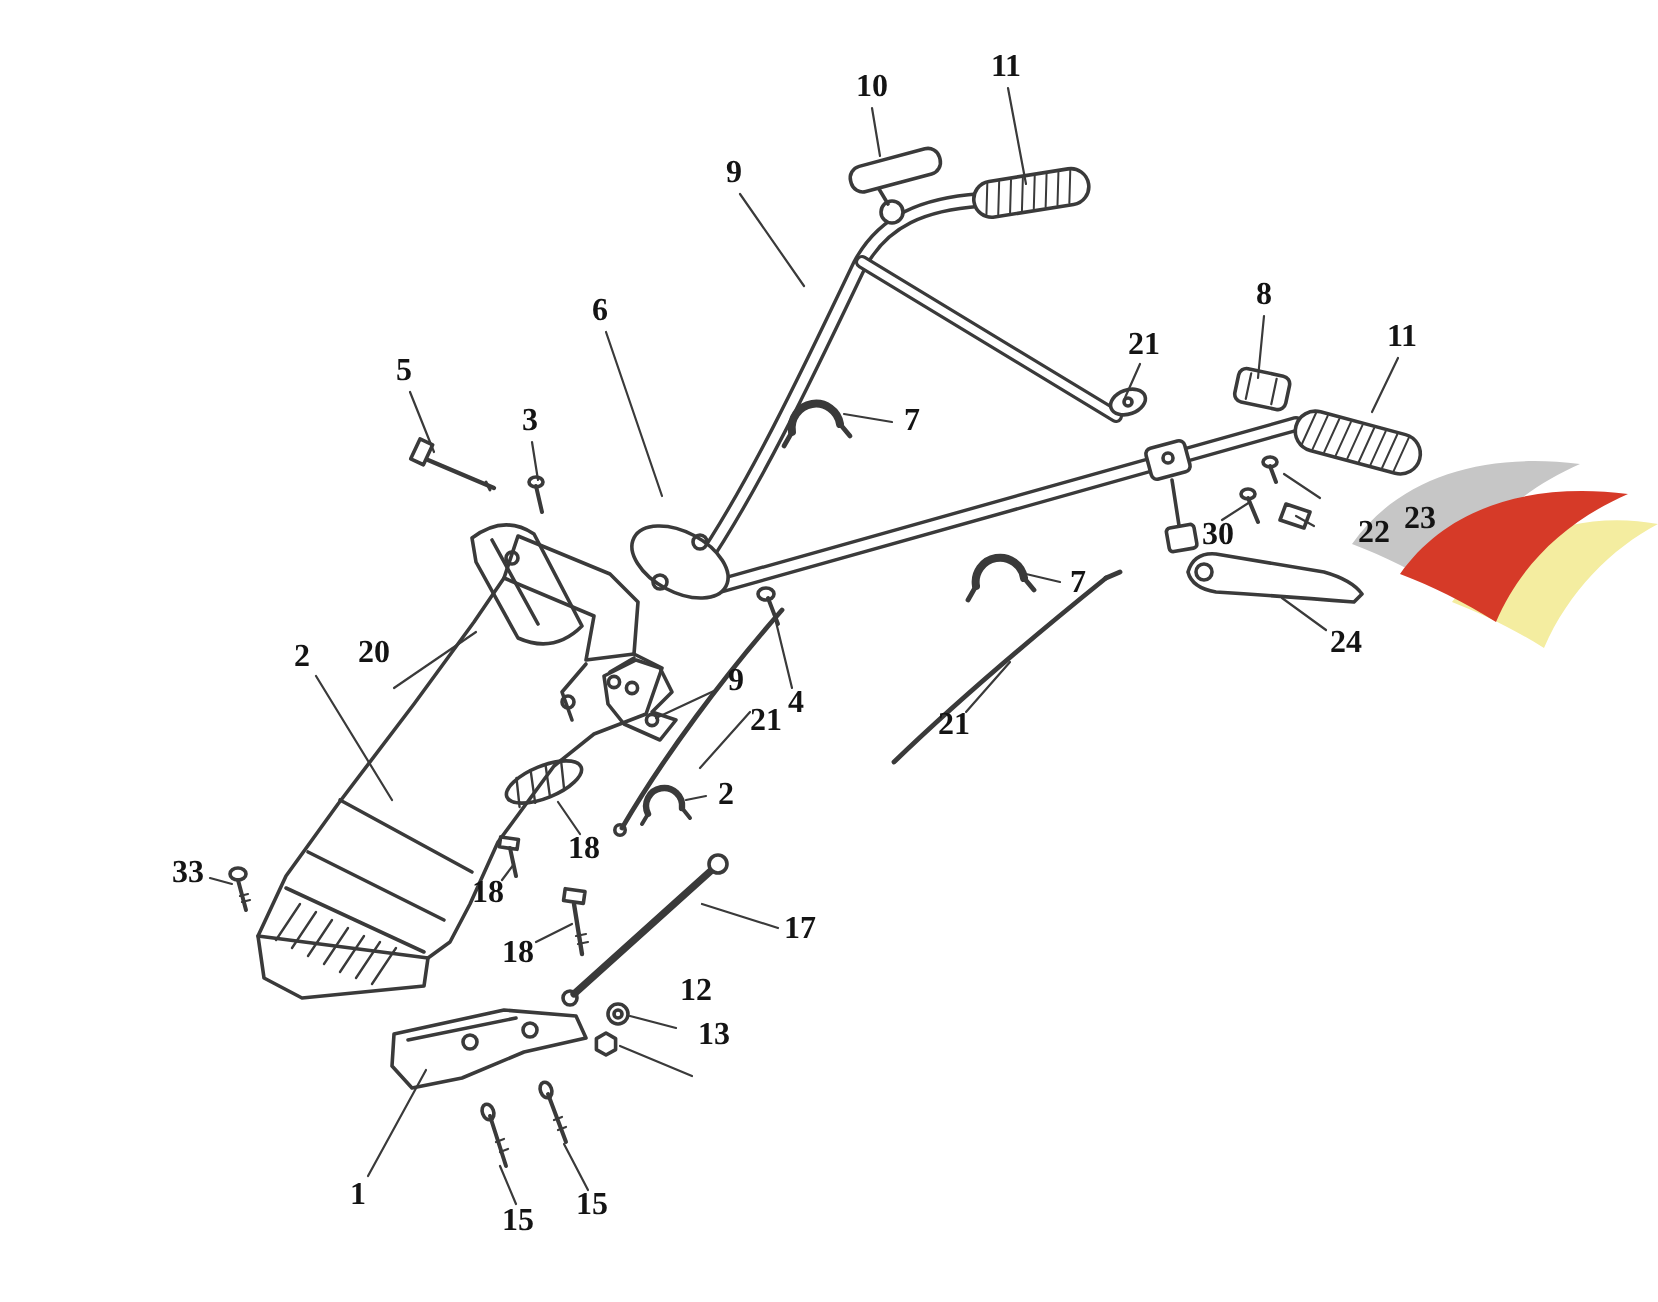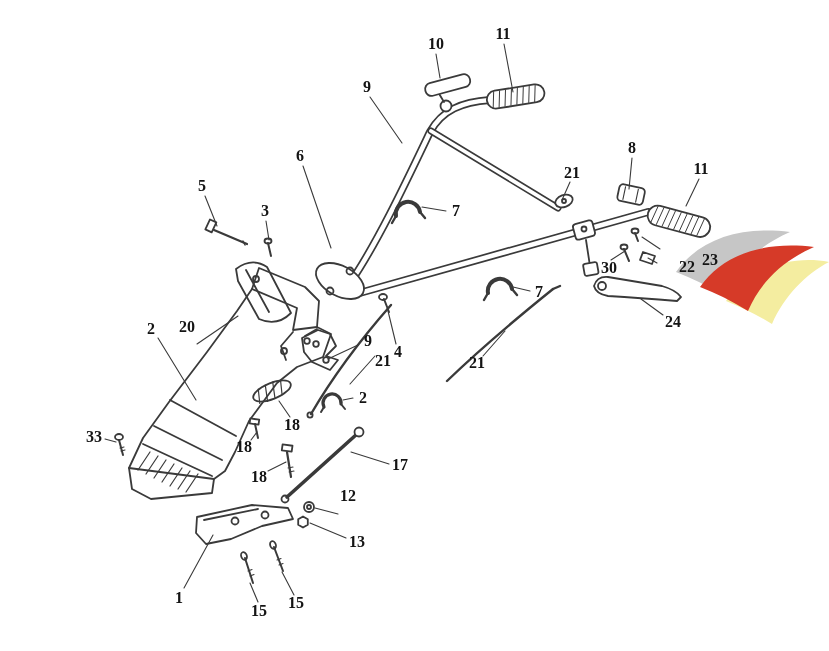--- a/index.html
+++ b/index.html
@@ -269,18 +269,18 @@
       <div class="part-label" style="left: 398px; top: 352px;">4</div>
       <div class="part-label" style="left: 383px; top: 361px;">21</div>
       <div class="part-label" style="left: 477px; top: 363px;">21</div>
       <div class="part-label" style="left: 363px; top: 398px;">2</div>
       <div class="part-label" style="left: 292px; top: 425px;">18</div>
       <div class="part-label" style="left: 244px; top: 447px;">18</div>
       <div class="part-label" style="left: 94px; top: 437px;">33</div>
       <div class="part-label" style="left: 259px; top: 477px;">18</div>
       <div class="part-label" style="left: 400px; top: 465px;">17</div>
       <div class="part-label" style="left: 348px; top: 496px;">12</div>
-      <div class="part-label" style="left: 357px; top: 542px;">13</div>
+      <div class="part-label" style="left: 357px; top: 518px;">13</div>
       <div class="part-label" style="left: 179px; top: 598px;">1</div>
       <div class="part-label" style="left: 259px; top: 611px;">15</div>
       <div class="part-label" style="left: 296px; top: 603px;">15</div>
     </div>
 </div>
 
 </body></html>

